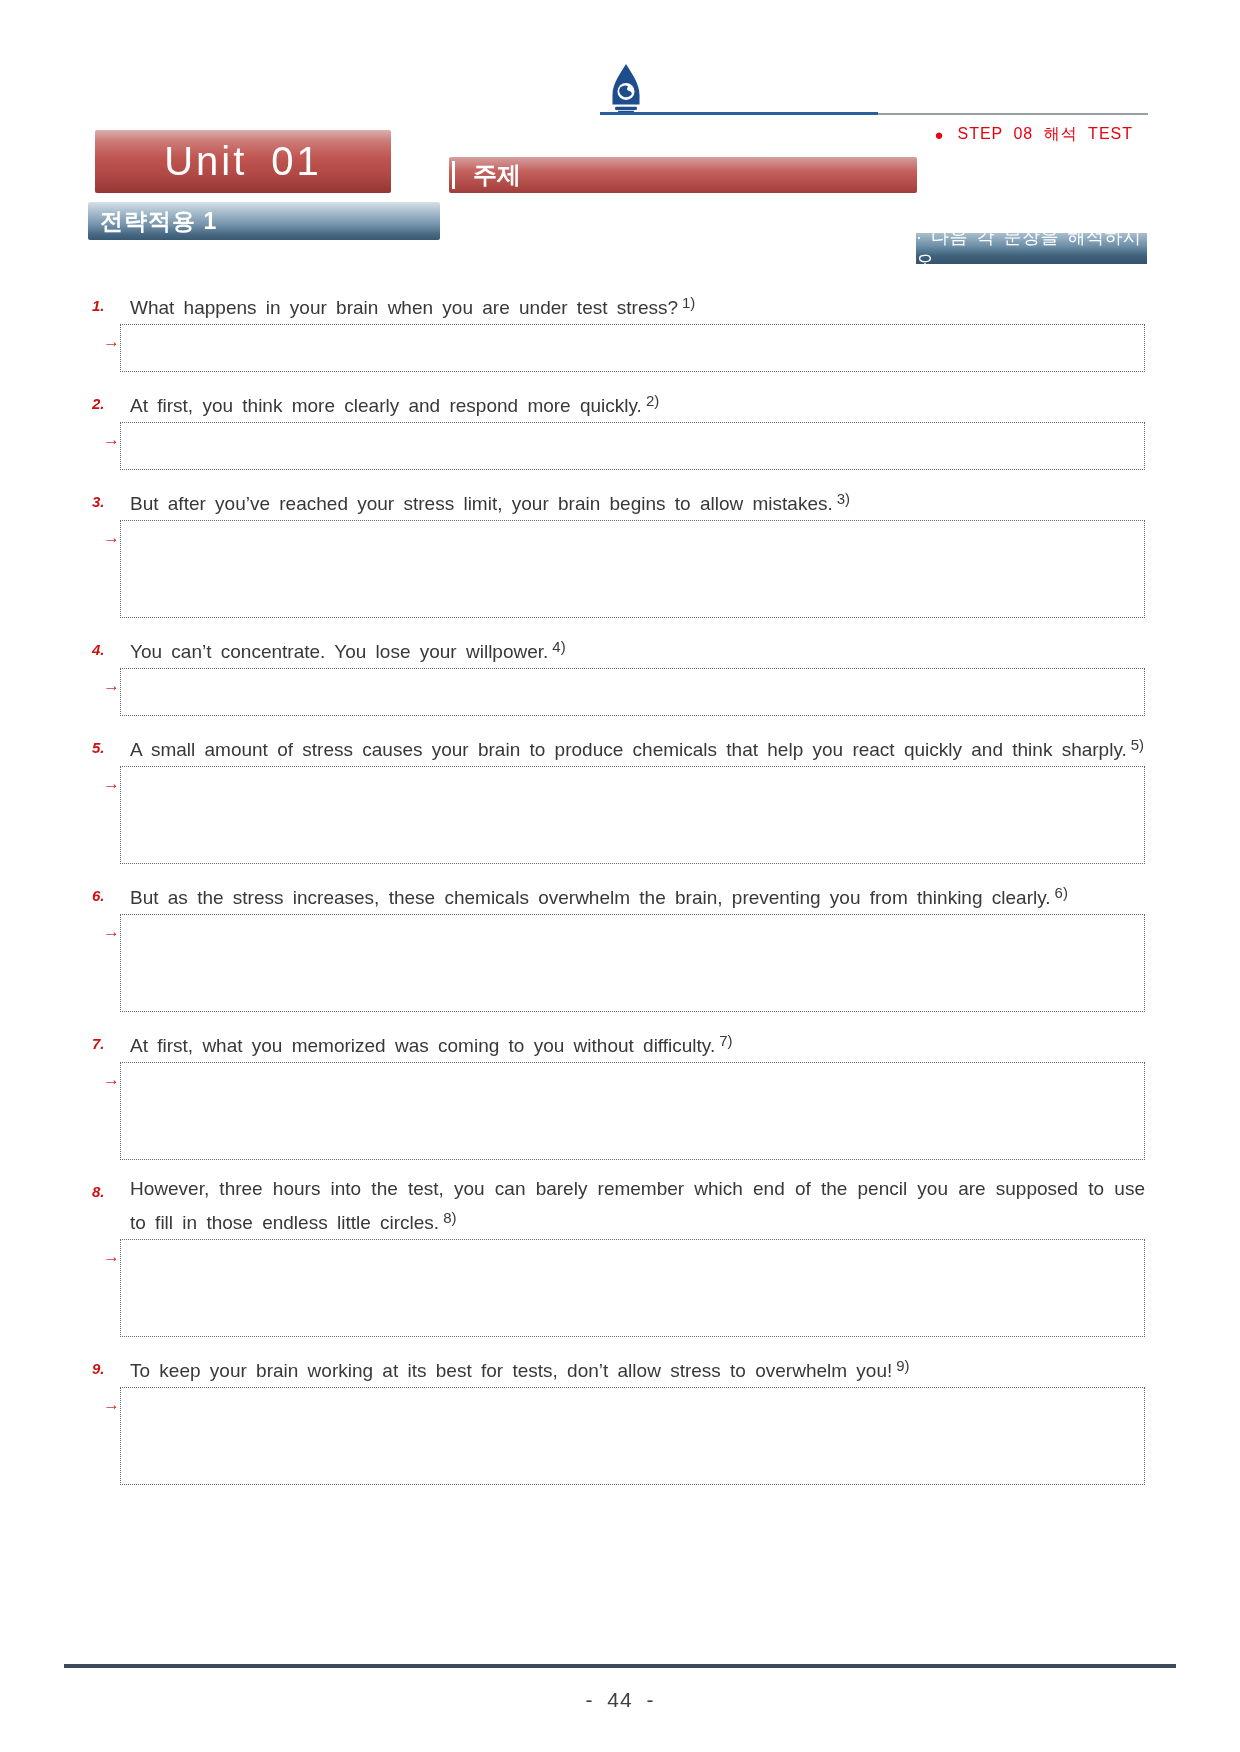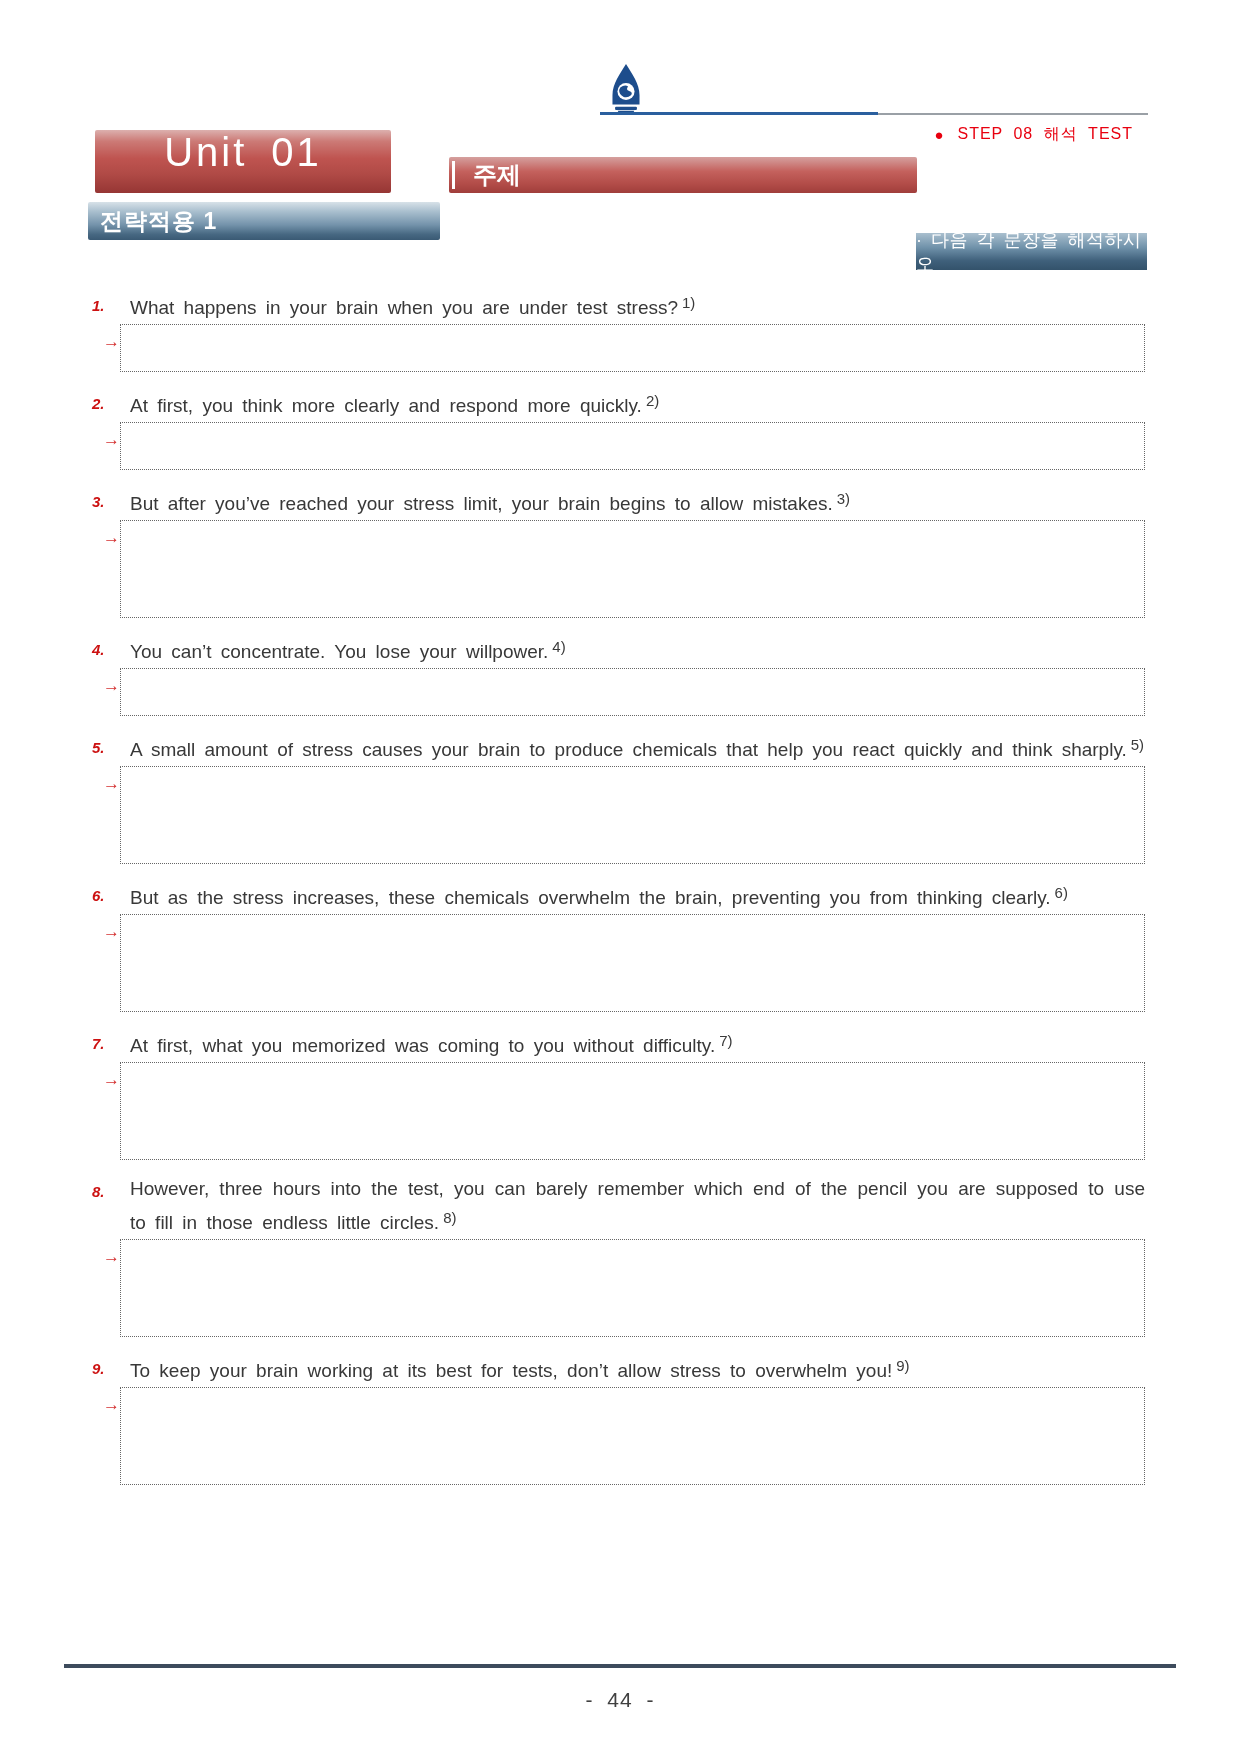--- a/index.html
+++ b/index.html
@@ -23,21 +23,21 @@
     display:flex; align-items:center; gap:14px;
     color:var(--accent-red,#e8000f);
   }
   .step-bullet { font-size:15px; line-height:1; }
   .step-text { font-size:16px; font-weight:normal; letter-spacing:1px; word-spacing:5px; }
 
   
   .unit-banner {
     position:absolute; left:95px; top:130px; width:296px; height:63px;
     background:linear-gradient(180deg,#dcb0ae 0%, #cc7a76 18%, #bf5450 45%, #b04a46 70%, #963634 100%);
-    display:flex; justify-content:center;
+    display:flex; align-items:center; justify-content:center;
     border-radius:2px;
   }
   .unit-banner span { color:#fff; font-size:40px; letter-spacing:3px; word-spacing:10px; }
   .topic-banner {
     position:absolute; left:449px; top:157px; width:468px; height:36px;
     background:linear-gradient(180deg,#d5a09e 0%, #c4615d 40%, #b24c48 75%, #a03e3b 100%);
     display:flex; align-items:center;
     border-radius:2px;
   }
   .topic-banner span {
@@ -45,21 +45,21 @@
     border-left:3px solid #fff; padding-left:18px; margin-left:3px; line-height:28px;
   }
   .strategy-banner {
     position:absolute; left:88px; top:202px; width:352px; height:38px;
     background:linear-gradient(180deg,#d7e1e8 0%, #a9bfce 25%, #7493ab 60%, #476882 85%, #3a5a74 100%);
     display:flex; align-items:center; padding-left:12px;
     border-radius:2px;
   }
   .strategy-banner span { color:#fff; font-size:23px; font-weight:bold; letter-spacing:1px; }
   .instruction-badge {
-    position:absolute; left:916px; top:233px; width:231px; height:37px;
+    position:absolute; left:916px; top:233px; width:231px; height:31px;
     background:linear-gradient(180deg,#a9bfce 0%, #6f91a9 40%, #3f607b 75%, #33526b 100%);
     display:flex; align-items:center; justify-content:center;
   }
   .instruction-badge span { color:#fff; font-size:18px; letter-spacing:0.5px; word-spacing:3px; }
 
   
   .sentences { position:absolute; left:92px; top:288px; width:1053px; }
   .sent-item { margin-bottom:14px; }
   .sent-line {
     position:relative; padding-left:38px;

